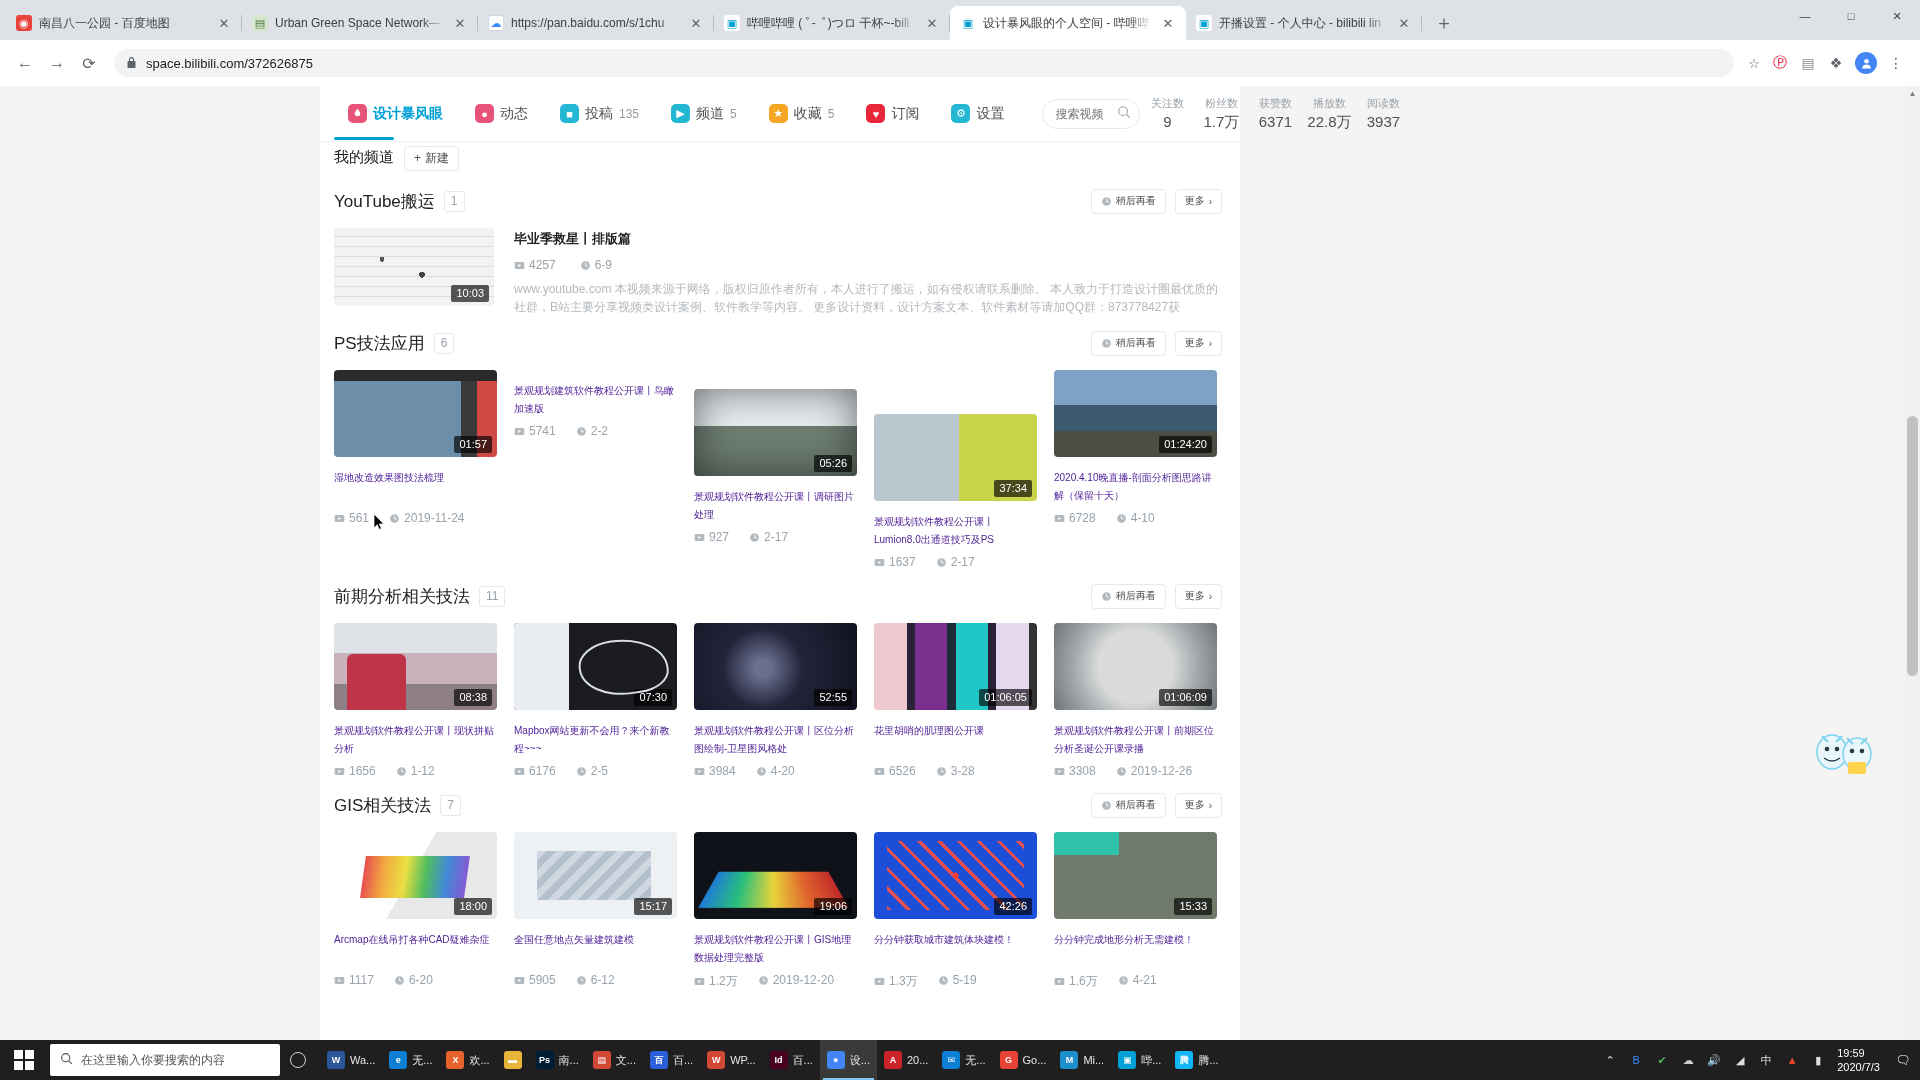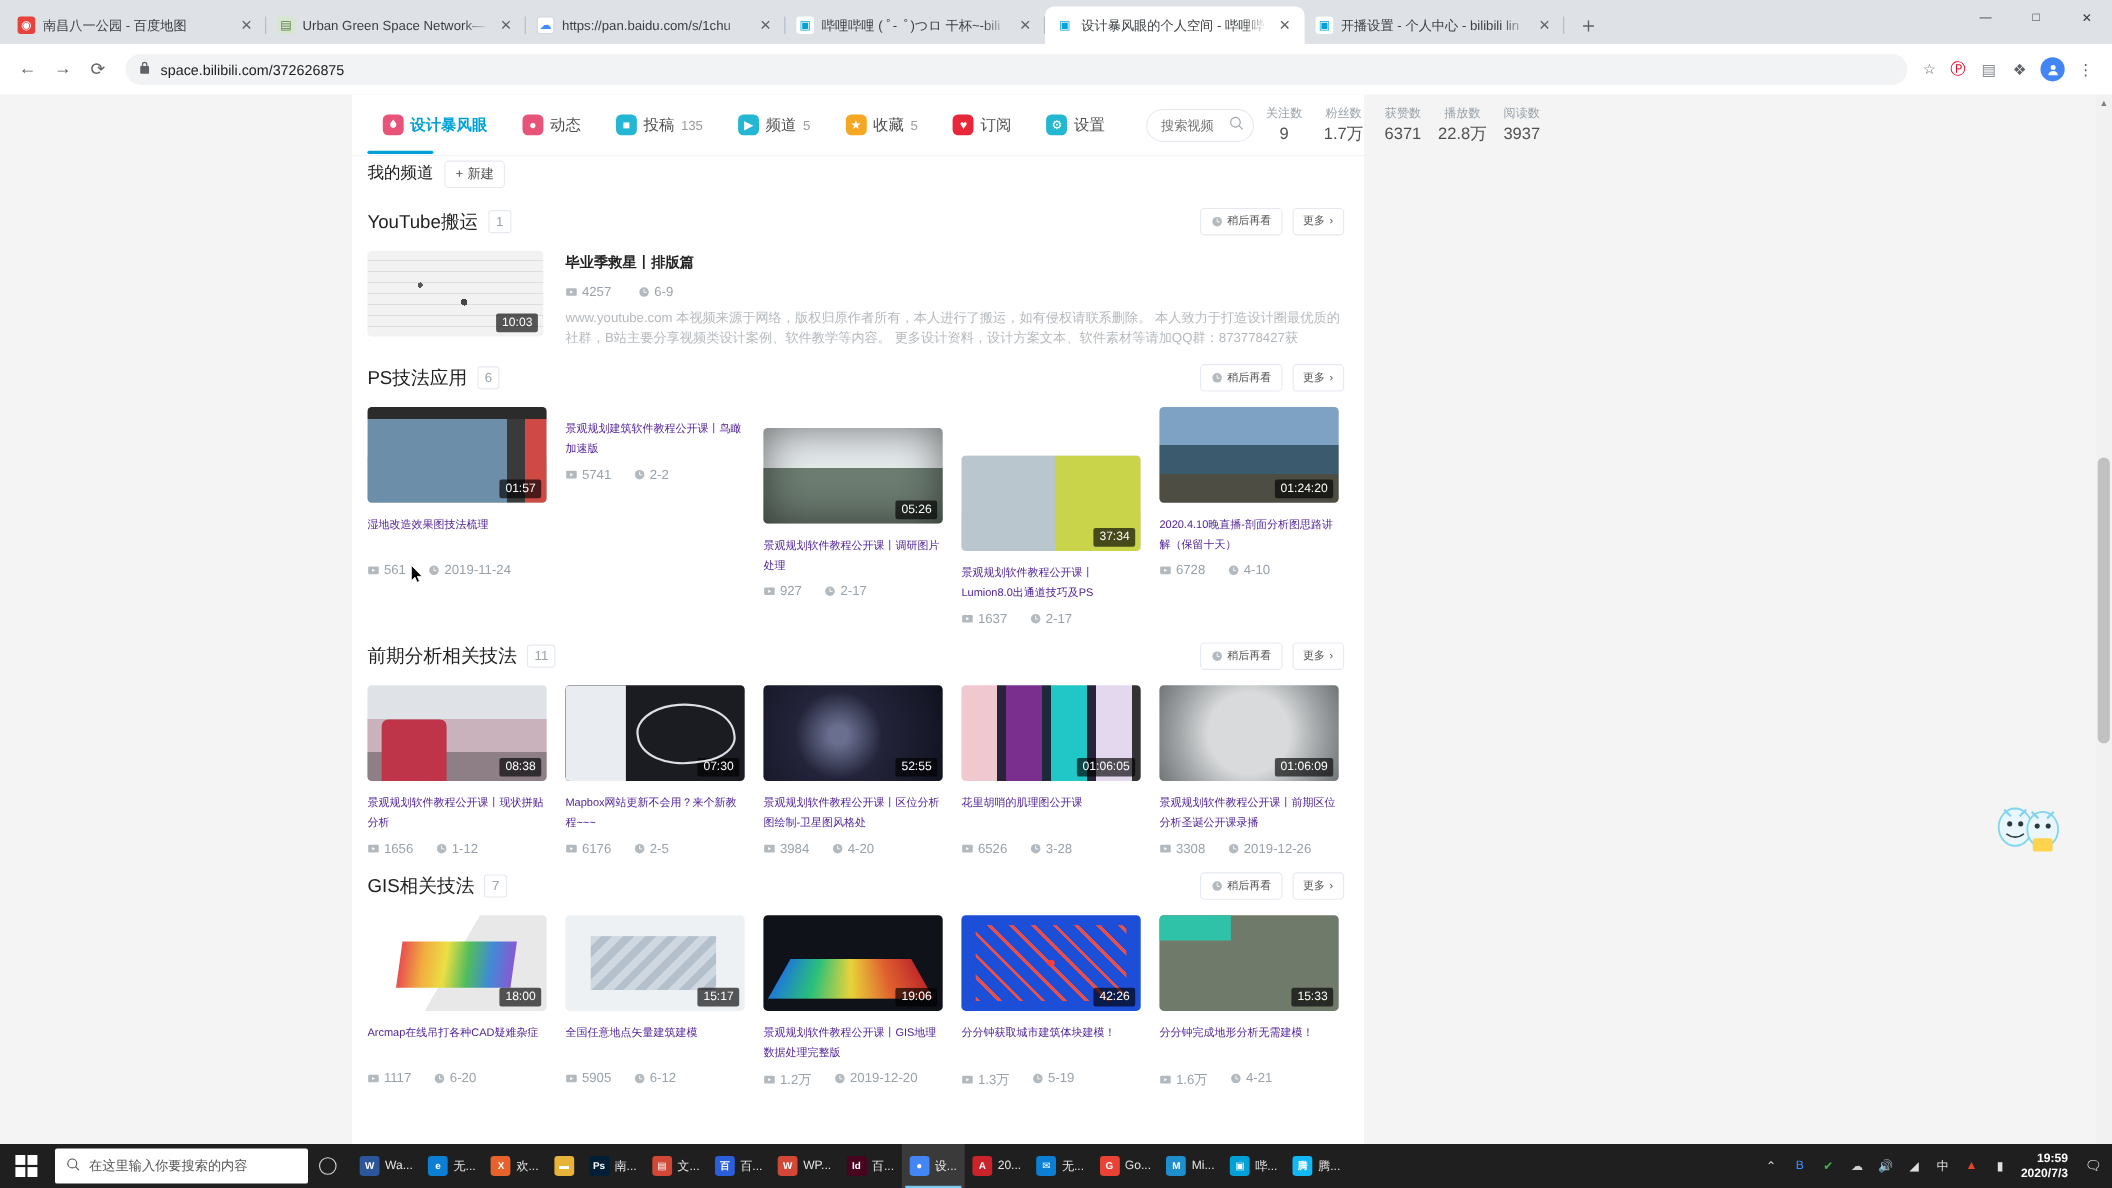--- a/index.html
+++ b/index.html
@@ -309,23 +309,22 @@
   }
   .tb-app .lbl { white-space: nowrap; overflow: hidden; text-overflow: ellipsis; }
   .tray {
     margin-left: auto; display: flex; align-items: center; gap: 0; padding-right: 4px;
   }
   .tray-ic {
     width: 26px; height: 40px; display: flex; align-items: center;
     justify-content: center; font-size: 11px; color: #e0e0e0;
   }
   .clock {
-    text-align: right; font-size: 11px; line-height: 14px; padding: 0 10px 0 6px;
+    text-align: left; font-size: 11px; line-height: 14px; padding: 0 10px 0 6px;
     color: #fff;
-    font-weight: bold;
   }
   .notif { width: 26px; height: 40px; display: flex; align-items: center; justify-content: center; font-size: 12px;}
 </style>
 </head>
 <body>
 
 <div class="browser">
 
   <div class="tabstrip">
     <div id="tabs-host" style="display:flex;align-items:flex-end;">

